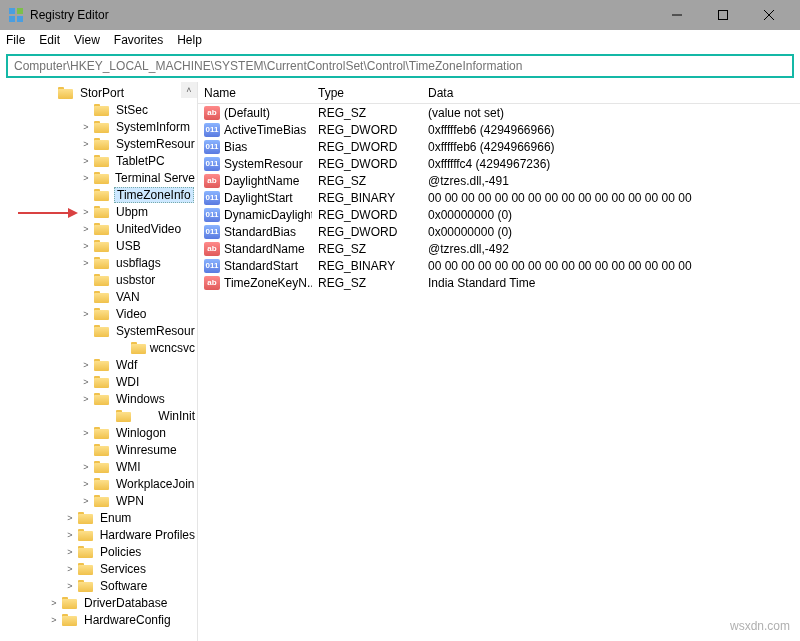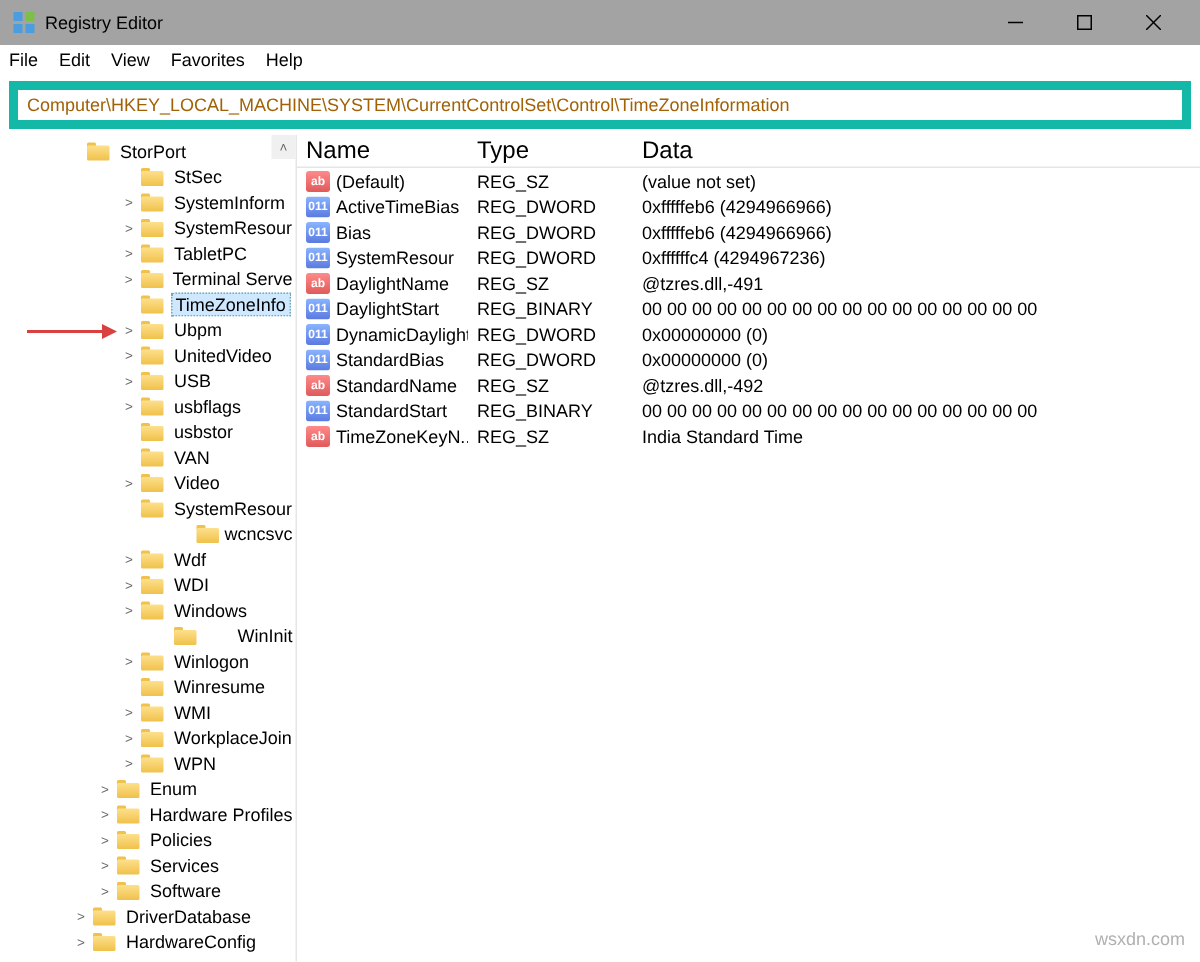--- a/index.html
+++ b/index.html
@@ -4,35 +4,35 @@
 <style>
 * { box-sizing: border-box; margin: 0; padding: 0; }
 body { font-family: "Segoe UI", Tahoma, sans-serif; font-size: 12px; background: #fff; width: 800px; height: 641px; overflow: hidden; position: relative; }
 .titlebar { height: 30px; display: flex; align-items: center; padding: 0 8px; background: #a3a3a3; }
 .appicon { width: 16px; height: 16px; margin-right: 6px; display: flex; align-items: center; justify-content: center; }
 .title { flex: 1; font-size: 12px; color: #000; }
 .winbtns { display: flex; }
 .winbtn { width: 46px; height: 30px; display: flex; align-items: center; justify-content: center; font-family: sans-serif; color: #000; }
 .menubar { height: 20px; display: flex; align-items: center; padding: 0 6px; gap: 14px; font-size: 12px; background: #fff; }
 .menubar span { cursor: default; }
-.addressbar { margin: 4px 6px; border: 6px solid #14b8a6; background: #fff; padding: 3px 6px; font-size: 12px; color: #a16207; }
+.addressbar { margin: 4px 6px; border: 2px solid #14b8a6; background: #fff; padding: 3px 6px; font-size: 12px; color: #737373; }
 .content { display: flex; height: calc(641px - 30px - 20px - 30px); }
 .tree { width: 198px; overflow: hidden; border-right: 1px solid #e5e5e5; background: #fff; padding-top: 2px; position: relative; }
 .tree-inner { position: relative; }
 .treeitem { display: flex; align-items: center; height: 17px; font-size: 12px; white-space: nowrap; overflow: hidden; }
 .chev { width: 12px; display: inline-flex; justify-content: center; color: #666; font-size: 9px; }
 .folder { width: 16px; height: 14px; margin: 0 4px 0 2px; display: inline-block; position: relative; }
 .folder::before { content: ""; position: absolute; top: 1px; left: 0; width: 6px; height: 3px; background: #f0c14b; border-radius: 1px 1px 0 0; }
 .folder::after { content: ""; position: absolute; top: 3px; left: 0; width: 15px; height: 10px; background: linear-gradient(#fde08b, #f0c14b); border-radius: 1px; }
 .treeitem.selected .label { background: #cde8ff; border: 1px dotted #7aa; padding: 0 2px; }
 .treeitem .label { padding: 0 2px; }
 .scroll-up { position: absolute; top: 0; right: 0; width: 16px; height: 16px; background: #f0f0f0; display: flex; align-items: center; justify-content: center; font-size: 9px; color: #666; }
 .arrow-pointer { position: absolute; left: 18px; top: 123px; pointer-events: none; }
 .list { flex: 1; overflow: hidden; background: #fff; }
-.listhead { display: flex; height: 22px; align-items: center; border-bottom: 1px solid #e5e5e5; font-size: 16px; color: #000; }
+.listhead { display: flex; height: 22px; align-items: center; border-bottom: 1px solid #e5e5e5; font-size: 12px; color: #000; }
 .listhead .col { padding: 0 6px; }
 .col-name { width: 114px; }
 .col-type { width: 110px; }
 .col-data { flex: 1; }
 .listrow { display: flex; height: 17px; align-items: center; font-size: 12px; }
 .listrow .cell { padding: 0 6px; white-space: nowrap; overflow: hidden; text-overflow: ellipsis; }
 .valicon { width: 16px; height: 14px; margin-right: 4px; display: inline-flex; align-items: center; justify-content: center; border-radius: 2px; font-size: 8px; font-weight: bold; color: #fff; flex-shrink: 0; }
 .valicon.sz { background: linear-gradient(#ff8a8a,#e05a5a); }
 .valicon.bin { background: linear-gradient(#8ab4ff,#5a7ae0); }
 .listrow .cell.col-name { display: flex; align-items: center; }

